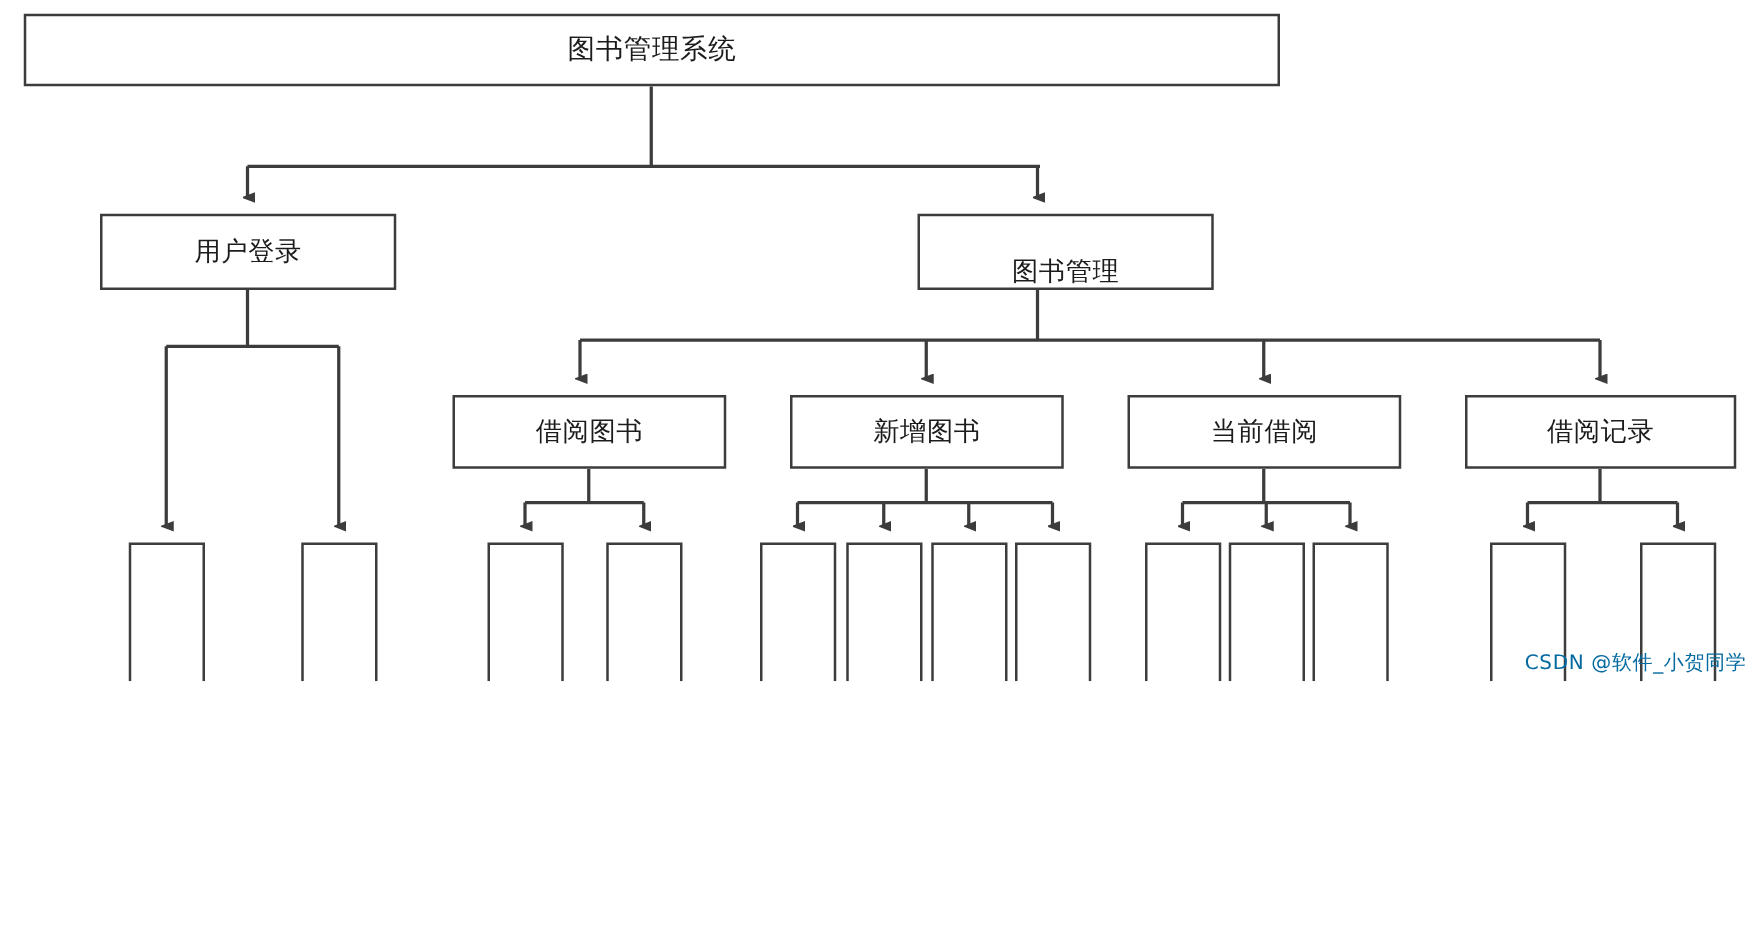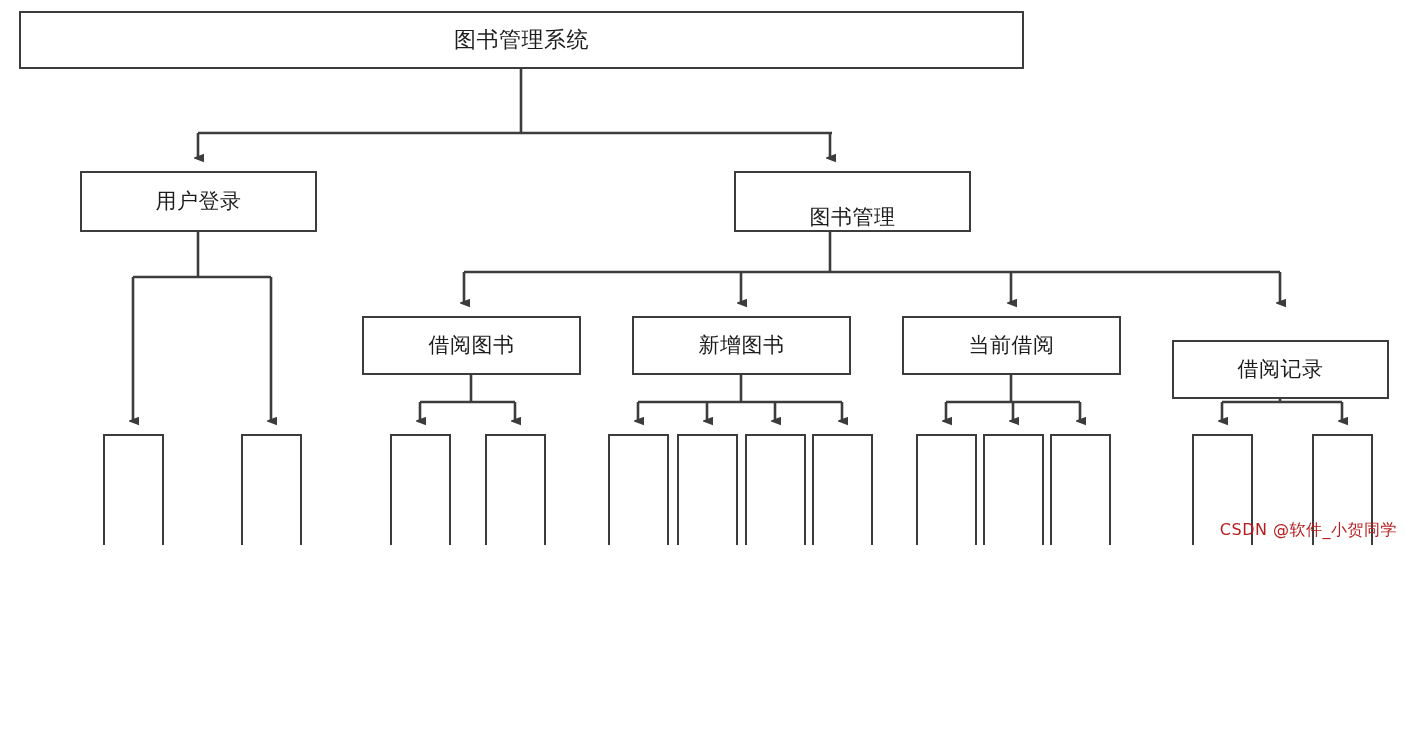--- a/index.html
+++ b/index.html
@@ -53,21 +53,21 @@
     padding: 6px 0;
   }
   .node .label {
     display: block;
   }
   .watermark {
     position: absolute;
     right: 8px;
     bottom: 4px;
     font-size: 16px;
-    color: #b91c1c;
+    color: #0369a1;
     white-space: nowrap;
     letter-spacing: 0.5px;
   }
 </style>
 </head>
 <body>
 
 <div id="canvas">
 
   <svg id="edges" viewBox="0 0 1405 747" xmlns="http://www.w3.org/2000/svg">
@@ -134,21 +134,21 @@
 
   <div class="node horiz" style="left: 362px; top: 316px; width: 219px; height: 59px;">
     <span class="label">借阅图书</span>
   </div>
   <div class="node horiz" style="left: 632px; top: 316px; width: 219px; height: 59px;">
     <span class="label">新增图书</span>
   </div>
   <div class="node horiz" style="left: 902px; top: 316px; width: 219px; height: 59px; text-align: center;">
     <span class="label">当前借阅</span>
   </div>
-  <div class="node horiz" style="left: 1172px; top: 316px; width: 217px; height: 59px; margin-top: 24px;">
+  <div class="node horiz" style="left: 1172px; top: 316px; width: 217px; height: 59px;">
     <span class="label">借阅记录</span>
   </div>
 
   <div class="node vert" style="left: 103px; top: 434px; width: 61px; height: 302px;">
     <span class="label">用户登录</span>
   </div>
   <div class="node vert" style="left: 241px; top: 434px; width: 61px; height: 302px;">
     <span class="label">注销登录</span>
   </div>
   <div class="node vert" style="left: 390px; top: 434px; width: 61px; height: 302px;">

